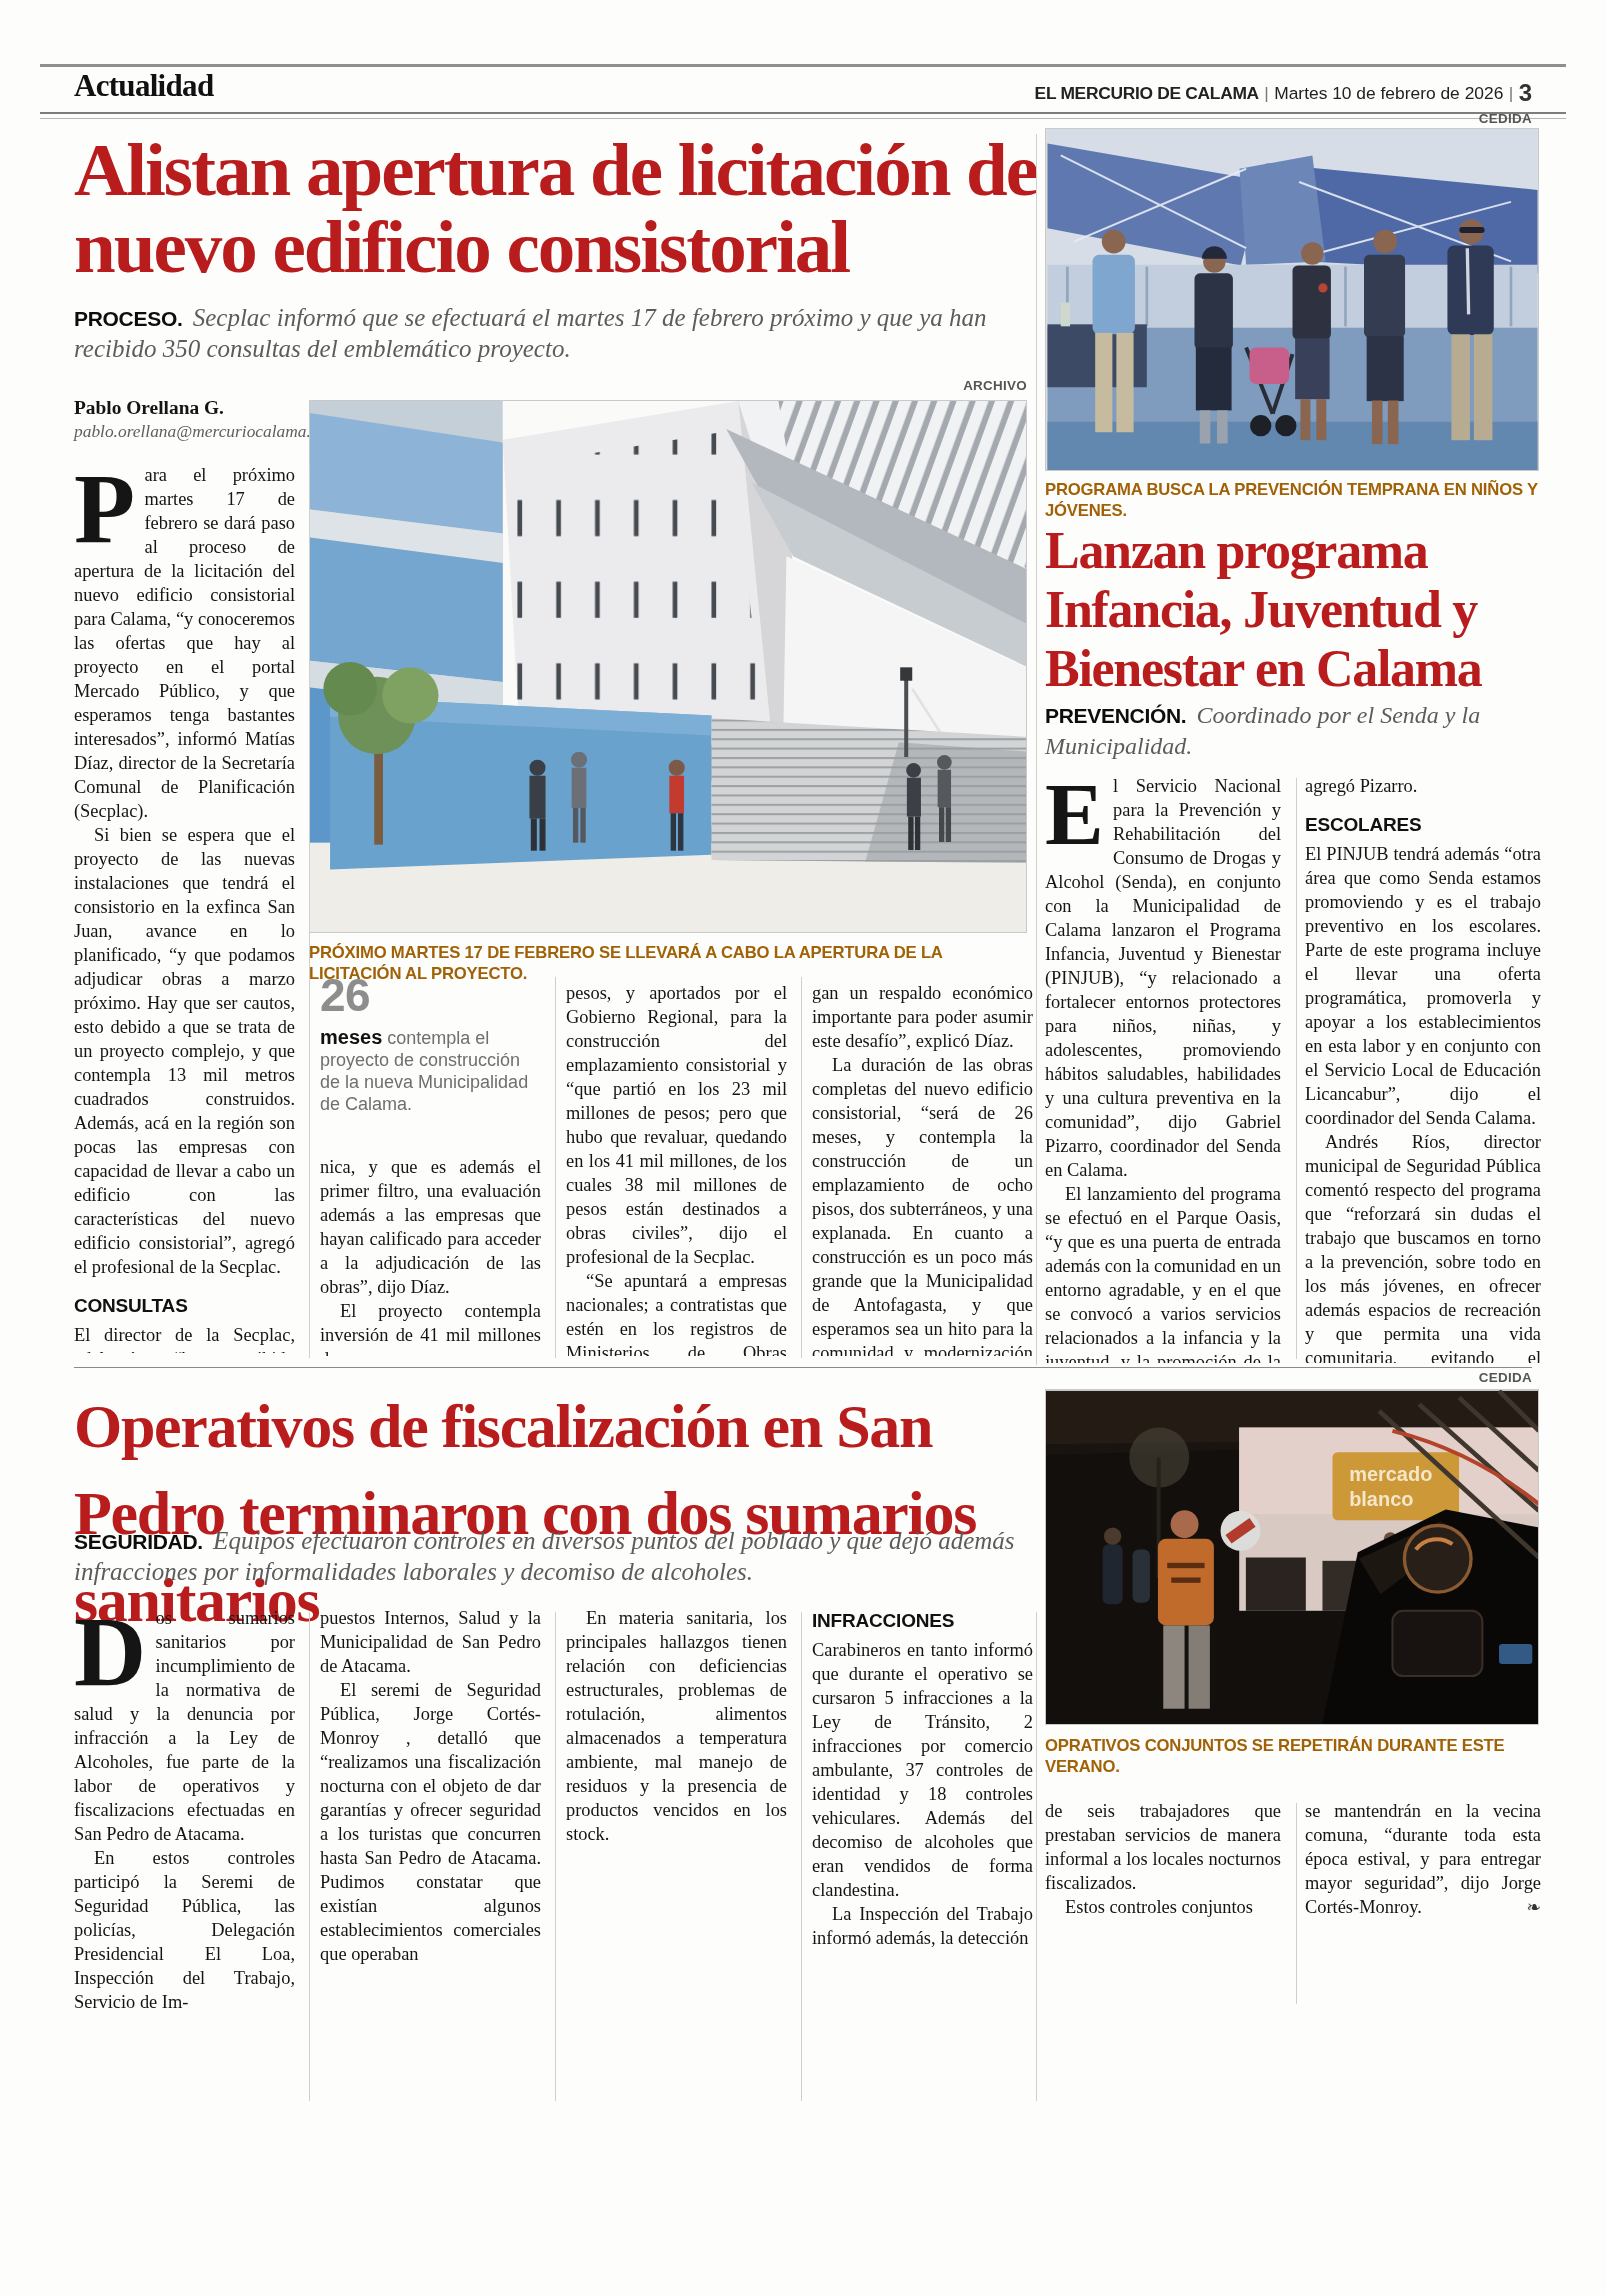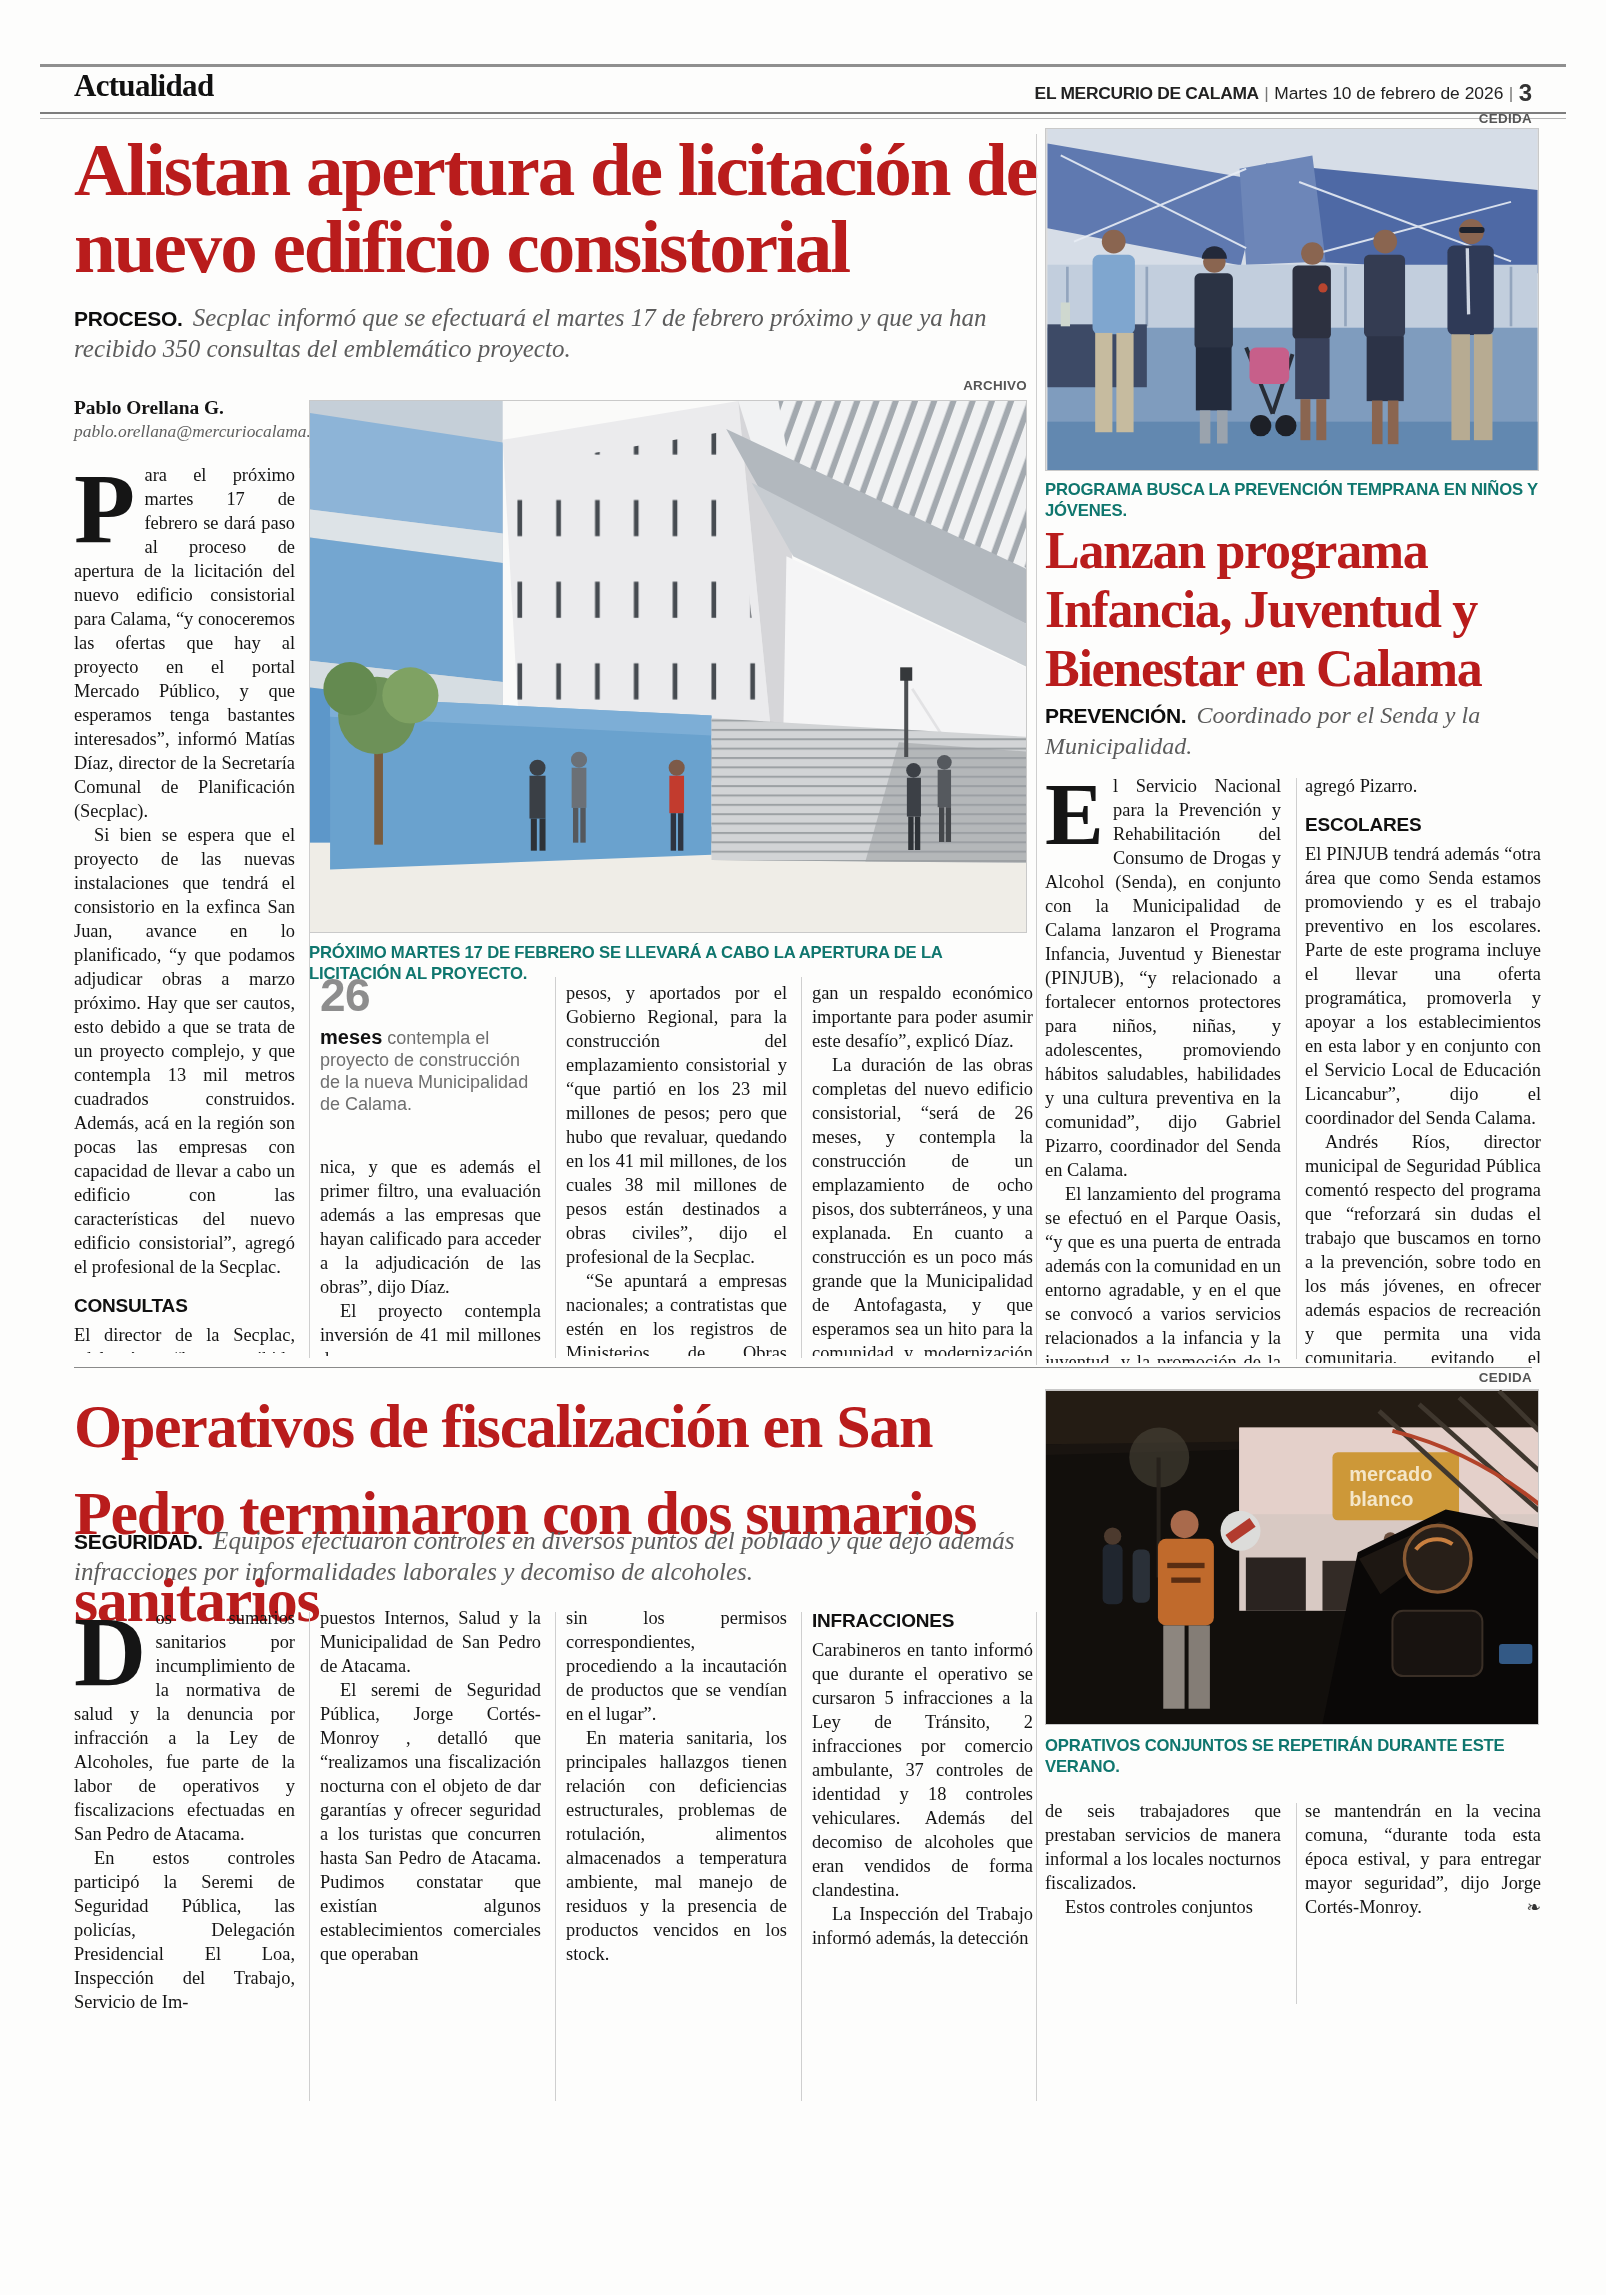--- a/index.html
+++ b/index.html
@@ -9,21 +9,21 @@
   .hdr-topline{position:absolute;left:40px;right:40px;top:64px;height:3.3px;background:#8f8f8f;}
   .hdr-botline{position:absolute;left:40px;right:40px;top:112px;height:4px;border-top:2px solid #7d7d7d;border-bottom:0.7px solid #b5b5b5;}
   .section-title{position:absolute;left:74px;top:70px;font:700 31px/1 "Liberation Serif",serif;letter-spacing:-0.7px;color:#111;}
   .mast{position:absolute;right:74px;top:79px;font-family:"Liberation Sans",sans-serif;font-size:17.4px;color:#222;white-space:nowrap;}
   .mast .m-name{font-weight:700;letter-spacing:-0.3px;padding-left:36px;}
   .mast .m-sep{color:#777;padding:0 5.4px;}
   .mast .m-page{font-weight:700;font-size:24px;color:#333;vertical-align:-2px;}
   
   .credit{position:absolute;font:700 13.4px/1 "Liberation Sans",sans-serif;color:#555;letter-spacing:0.3px;}
   .photo{position:absolute;border:0.7px solid #c9c9c9;box-sizing:border-box;overflow:hidden;background:#ddd;}
-  .caption{position:absolute;font:700 16.7px/21px "Liberation Sans",sans-serif;color:#0f766e;letter-spacing:-0.2px;}
+  .caption{position:absolute;font:700 16.7px/21px "Liberation Sans",sans-serif;color:#a16207;letter-spacing:-0.2px;}
   .kickline{position:absolute;font:italic 400 25px/31px "Liberation Serif",serif;color:#5c5c5c;}
   .kick{font:700 21px/1 "Liberation Sans",sans-serif;color:#0d0d0d;font-style:normal;letter-spacing:-0.3px;padding-right:4px;}
   .headline{position:absolute;font-weight:700;color:#b91c1c;letter-spacing:-2px;}
   .col{position:absolute;width:221px;font-size:18.4px;line-height:24px;text-align:justify;overflow:hidden;}
   .col p{margin:0;}
   .col p.ind{text-indent:20px;}
   .subhead{font:700 19px/1 "Liberation Sans",sans-serif;letter-spacing:-0.2px;margin:17.4px 0 8px 0;color:#111;}
   .dropcap{float:left;font:700 100px/0.78 "Liberation Serif",serif;padding:6.7px 9.4px 0 0;color:#151515;}
   .vrule{position:absolute;width:0.7px;background:#cfcfcf;}
   .hdiv{position:absolute;left:74px;right:74px;height:0.7px;background:#8a8a8a;}
@@ -331,21 +331,20 @@
 
   <div class="col" style="left:74px;top:1606px;height:495px;">
     <p><span class="dropcap">D</span><span>os sumarios sanitarios por incumplimiento de la normativa de salud y la denuncia por infracción a la Ley de Alcoholes, fue parte de la labor de operativos y fiscalizacions efectuadas en San Pedro de Atacama.</span></p>
     <p class="ind">En estos controles participó la Seremi de Seguridad Pública, las policías, Delegación Presidencial El Loa, Inspección del Trabajo, Servicio de Im-</p>
   </div>
   <div class="col" style="left:320px;top:1606px;height:495px;">
     <p>puestos Internos, Salud y la Municipalidad de San Pedro de Atacama.</p>
     <p class="ind">El seremi de Seguridad Pública, Jorge Cortés-Monroy , detalló que “realizamos una fiscalización nocturna con el objeto de dar garantías y ofrecer seguridad a los turistas que concurren hasta San Pedro de Atacama. Pudimos constatar que existían algunos establecimientos comerciales que operaban</p>
   </div>
   <div class="col" style="left:566px;top:1606px;height:495px;">
-    <p>sin los permisos correspondientes, procediendo a la incautación de productos que se vendían en el lugar”.</p>
     <p class="ind">En materia sanitaria, los principales hallazgos tienen relación con deficiencias estructurales, problemas de rotulación, alimentos almacenados a temperatura ambiente, mal manejo de residuos y la presencia de productos vencidos en los stock.</p>
   </div>
   <div class="col" style="left:812px;top:1601px;height:501px;">
     <div class="subhead" style="margin-top:10px;">INFRACCIONES</div>
     <p>Carabineros en tanto informó que durante el operativo se cursaron 5 infracciones a la Ley de Tránsito, 2 infracciones por comercio ambulante, 37 controles de identidad y 18 controles vehiculares. Además del decomiso de alcoholes que eran vendidos de forma clandestina.</p>
     <p class="ind">La Inspección del Trabajo informó además, la detección</p>
   </div>
   <div class="col" style="left:1045px;top:1799px;width:236px;height:214px;">
     <p>de seis trabajadores que prestaban servicios de manera informal a los locales nocturnos fiscalizados.</p>
     <p class="ind">Estos controles conjuntos</p>

